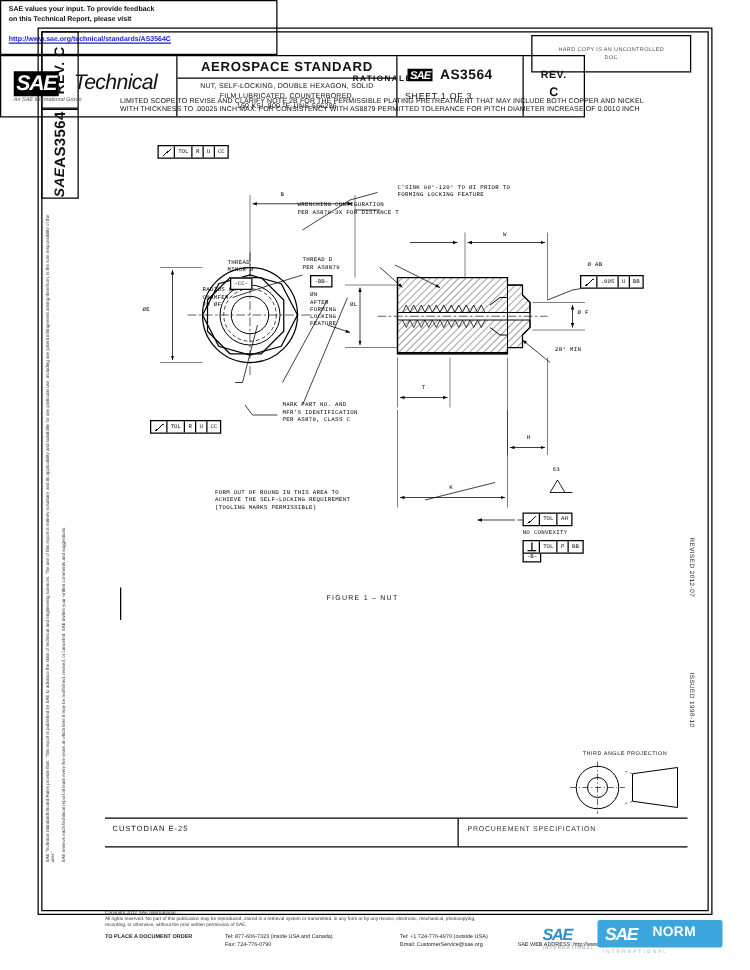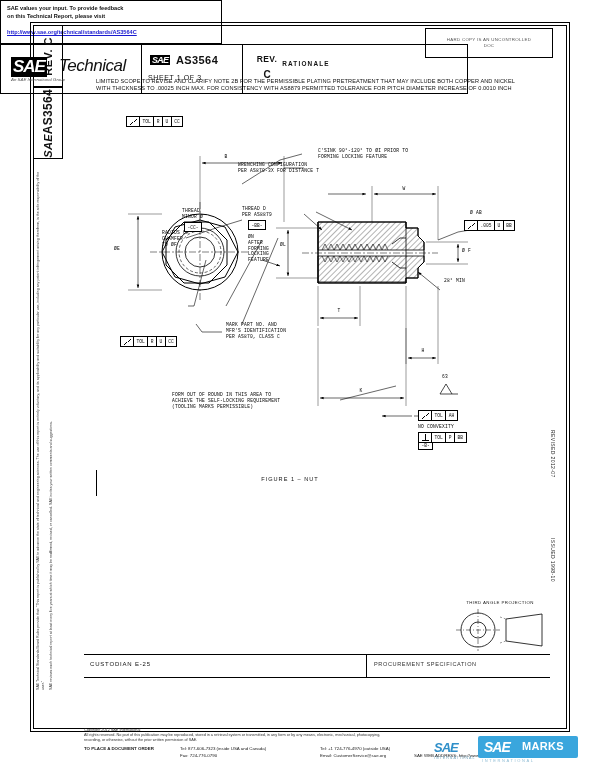--- a/index.html
+++ b/index.html
@@ -450,20 +450,29 @@
   </div>
 
   <div id="title-block">
 
     <div id="tb-logo">
       <div id="logo-sae">SAE</div>
       <div id="logo-aero">Technical</div>
       <div id="logo-sub">An SAE International Group</div>
     </div>
 
+    <div id="tb-title">
+      <div id="tb-std">AEROSPACE STANDARD</div>
+      <div id="tb-std-rule"></div>
+      <div id="tb-desc">
+        <div>NUT, SELF-LOCKING, DOUBLE HEXAGON, SOLID</div>
+        <div>FILM LUBRICATED, COUNTERBORED,</div>
+        <div>160 KSI, 800 °F, UNS S66286</div>
+      </div>
+    </div>
 
     <div id="tb-num">
       <div id="tb-num-sae">SAE</div>
       <div id="tb-num-id">AS3564</div>
       <div id="tb-num-sheet">SHEET 1 OF 3</div>
     </div>
 
     <div id="tb-rev">
       <div id="tb-rev-label">REV.</div>
       <div id="tb-rev-val">C</div>
@@ -483,17 +492,17 @@
       <div class="o" id="ord-web">SAE WEB ADDRESS:  http://www.sae.org</div>
     </div>
   </div>
 
   <div class="abs" id="bottom-logo-sae">SAE</div>
   <div class="abs" id="bottom-logo-intl">INTERNATIONAL</div>
 
   <div class="abs" id="watermark">
     <div id="wm-box"></div>
     <div id="wm-sae">SAE</div>
-    <div id="wm-norm">MARKS</div>
+    <div id="wm-norm">NORM</div>
     <div id="wm-sub">INTERNATIONAL</div>
   </div>
 
 </div>
 
 </body></html>

